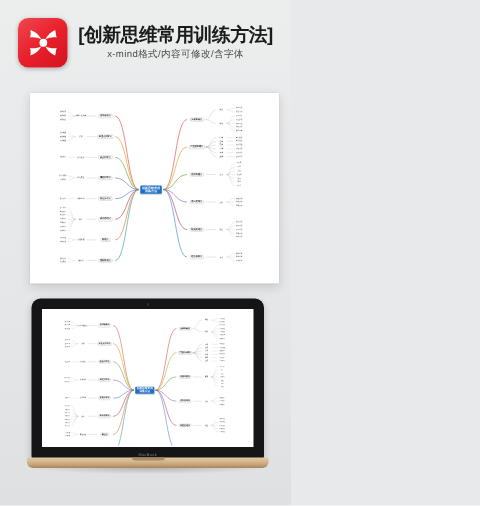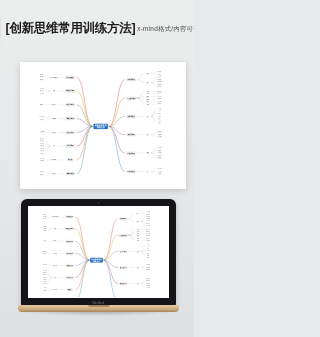--- a/index.html
+++ b/index.html
@@ -38,21 +38,21 @@
     height: 33px;
     border-radius: 7px;
     background: linear-gradient(140deg, #f0474f 0%, #e8202c 50%, #d4131f 100%);
     box-shadow: 0 1px 3px rgba(0,0,0,0.28);
     position: relative;
     flex: 0 0 auto;
   }
   .logo svg { position: absolute; left: 4px; top: 4px; }
   .header-text {
     display: flex;
-    flex-direction: row;
+    flex-direction: column;
     align-items: center;
     justify-content: center;
     gap: 2px;
   }
   .header-title {
     font-size: 12.5px;
     font-weight: bold;
     color: #1b1b1b;
     letter-spacing: -0.3px;
     line-height: 1.1;

